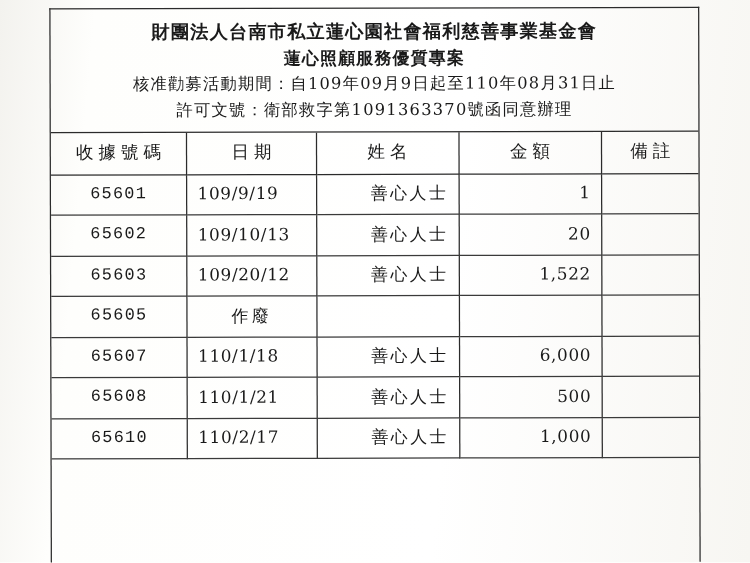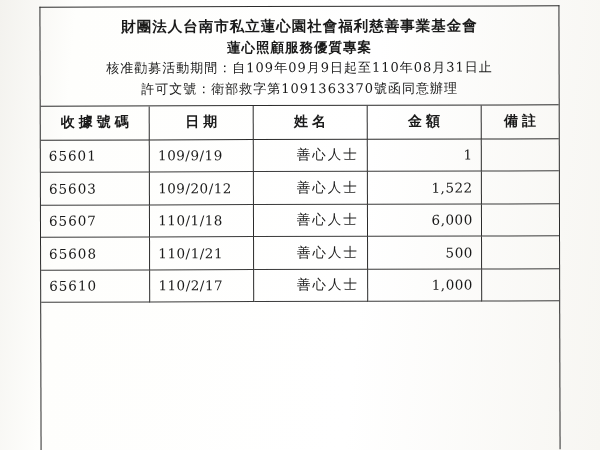--- a/index.html
+++ b/index.html
@@ -73,40 +73,40 @@
   }
   table.ledger col.c-receipt { width: 21%; }
   table.ledger col.c-date    { width: 20%; }
   table.ledger col.c-name    { width: 22%; }
   table.ledger col.c-amount  { width: 22%; }
   table.ledger col.c-note    { width: 15%; }
 
   table.ledger th {
     height: 31px;
     font-size: 14px;
-    font-weight: bold;
+    font-weight: normal;
     letter-spacing: 4px;
     text-indent: 4px;
     border-bottom: 1.5px solid #2b2b2b;
     border-right: 1.2px solid #2b2b2b;
   }
   table.ledger th:last-child { border-right: none; }
 
   table.ledger td {
     height: 31.5px;
     font-size: 13.5px;
     border-bottom: 1.1px solid #3a3a3a;
     border-right: 1.2px solid #2b2b2b;
     padding: 0 8px;
     white-space: nowrap;
     overflow: hidden;
   }
   table.ledger td:last-child { border-right: none; }
 
-  .cell-receipt { text-align: left; letter-spacing: 1px; }
+  .cell-receipt { text-align: center; letter-spacing: 1px; font-family: Liberation Mono, monospace; }
   .cell-date    { text-align: left; letter-spacing: 0.5px; }
   .cell-name    { text-align: right; letter-spacing: 2px; padding-left: 10px; }
   .cell-amount  { text-align: right; padding-right: 10px; letter-spacing: 0.5px; }
   .cell-note    { text-align: center; }
 
   .cell-void { text-align: center; letter-spacing: 3px; }
 
   
   .sheet { transform: rotate(-0.15deg); }
 </style>
@@ -142,24 +142,38 @@
       </thead>
       <tbody>
           <tr>
             <td class="cell-receipt">65601</td>
             <td class="cell-date">109/9/19</td>
             <td class="cell-name">善心人士</td>
             <td class="cell-amount">1</td>
             <td class="cell-note"></td>
           </tr>
           <tr>
+            <td class="cell-receipt">65602</td>
+            <td class="cell-date">109/10/13</td>
+            <td class="cell-name">善心人士</td>
+            <td class="cell-amount">20</td>
+            <td class="cell-note"></td>
+          </tr>
+          <tr>
             <td class="cell-receipt">65603</td>
             <td class="cell-date">109/20/12</td>
             <td class="cell-name">善心人士</td>
             <td class="cell-amount">1,522</td>
+            <td class="cell-note"></td>
+          </tr>
+          <tr>
+            <td class="cell-receipt">65605</td>
+            <td class="cell-void">作廢</td>
+            <td class="cell-name"></td>
+            <td class="cell-amount"></td>
             <td class="cell-note"></td>
           </tr>
           <tr>
             <td class="cell-receipt">65607</td>
             <td class="cell-date">110/1/18</td>
             <td class="cell-name">善心人士</td>
             <td class="cell-amount">6,000</td>
             <td class="cell-note"></td>
           </tr>
           <tr>

